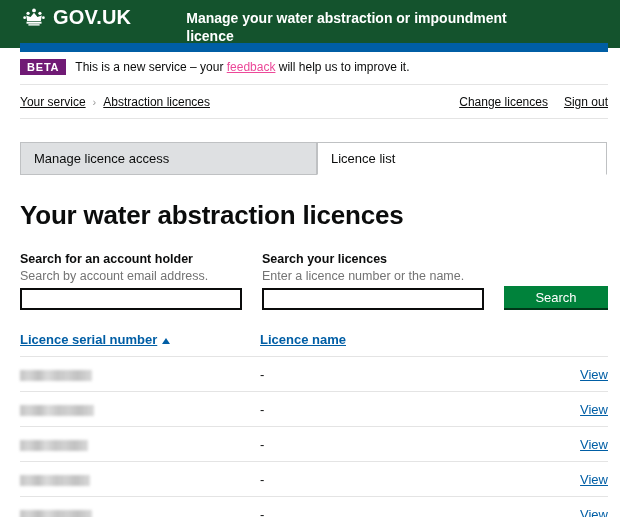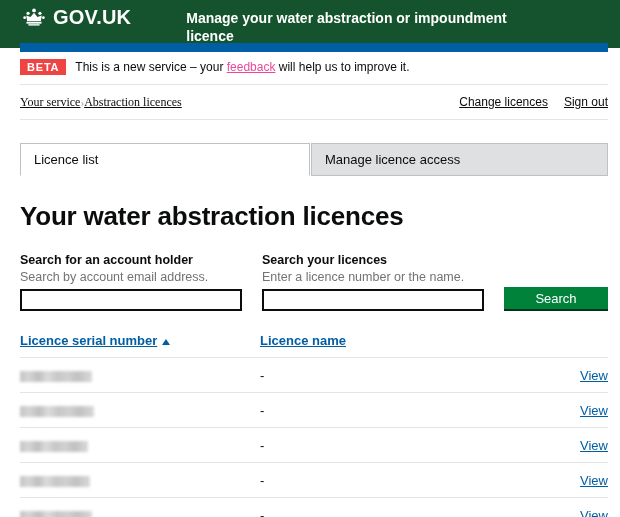--- a/index.html
+++ b/index.html
@@ -68,21 +68,21 @@
   .phase-banner {
     margin: 0 12px 0 20px;
     padding: 11px 0 9px 0;
     border-bottom: 1px solid #e4e4e4;
     display: flex;
     align-items: baseline;
     gap: 9px;
     font-size: 12px;
   }
   .phase-tag {
-    background: #ef4444;
+    background: #701a75;
     color: #ffffff;
     font-weight: bold;
     font-size: 11px;
     letter-spacing: 0.8px;
     padding: 3px 7px 2px 7px;
     line-height: 1;
     display: inline-block;
   }
   .phase-text { color: #0b0c0c; }
   .phase-text a {
@@ -96,21 +96,21 @@
     padding: 10px 0 9px 0;
     border-bottom: 1px solid #e4e4e4;
     display: flex;
     align-items: baseline;
     justify-content: space-between;
     font-size: 12px;
   }
   .breadcrumb {
     display: flex;
     align-items: baseline;
-    font-family: Liberation Serif, serif;
+    gap: 7px;
   }
   .breadcrumb a {
     color: #0b0c0c;
     text-decoration: underline;
   }
   .crumb-sep {
     color: #9a9a9a;
     font-size: 11px;
   }
   .account-links {
@@ -298,25 +298,25 @@
     <span class="crumb-sep">›</span>
     <a>Abstraction licences</a>
   </div>
   <div class="account-links">
     <a>Change licences</a>
     <a>Sign out</a>
   </div>
 </div>
 
 <div class="tabs">
+  <div class="tab inactive">
+    <span>Manage licence access</span>
+  </div>
   <div class="tab active">
     <span>Licence list</span>
-  </div>
-  <div class="tab inactive">
-    <span>Manage licence access</span>
   </div>
 </div>
 
 <h1 class="page-title">Your water abstraction licences</h1>
 
 <div class="search-area">
   <div class="search-group group-holder">
     <label class="field-label">Search for an account holder</label>
     <span class="field-hint">Search by account email address.</span>
     <input class="text-input" type="text" placeholder="" style="">

